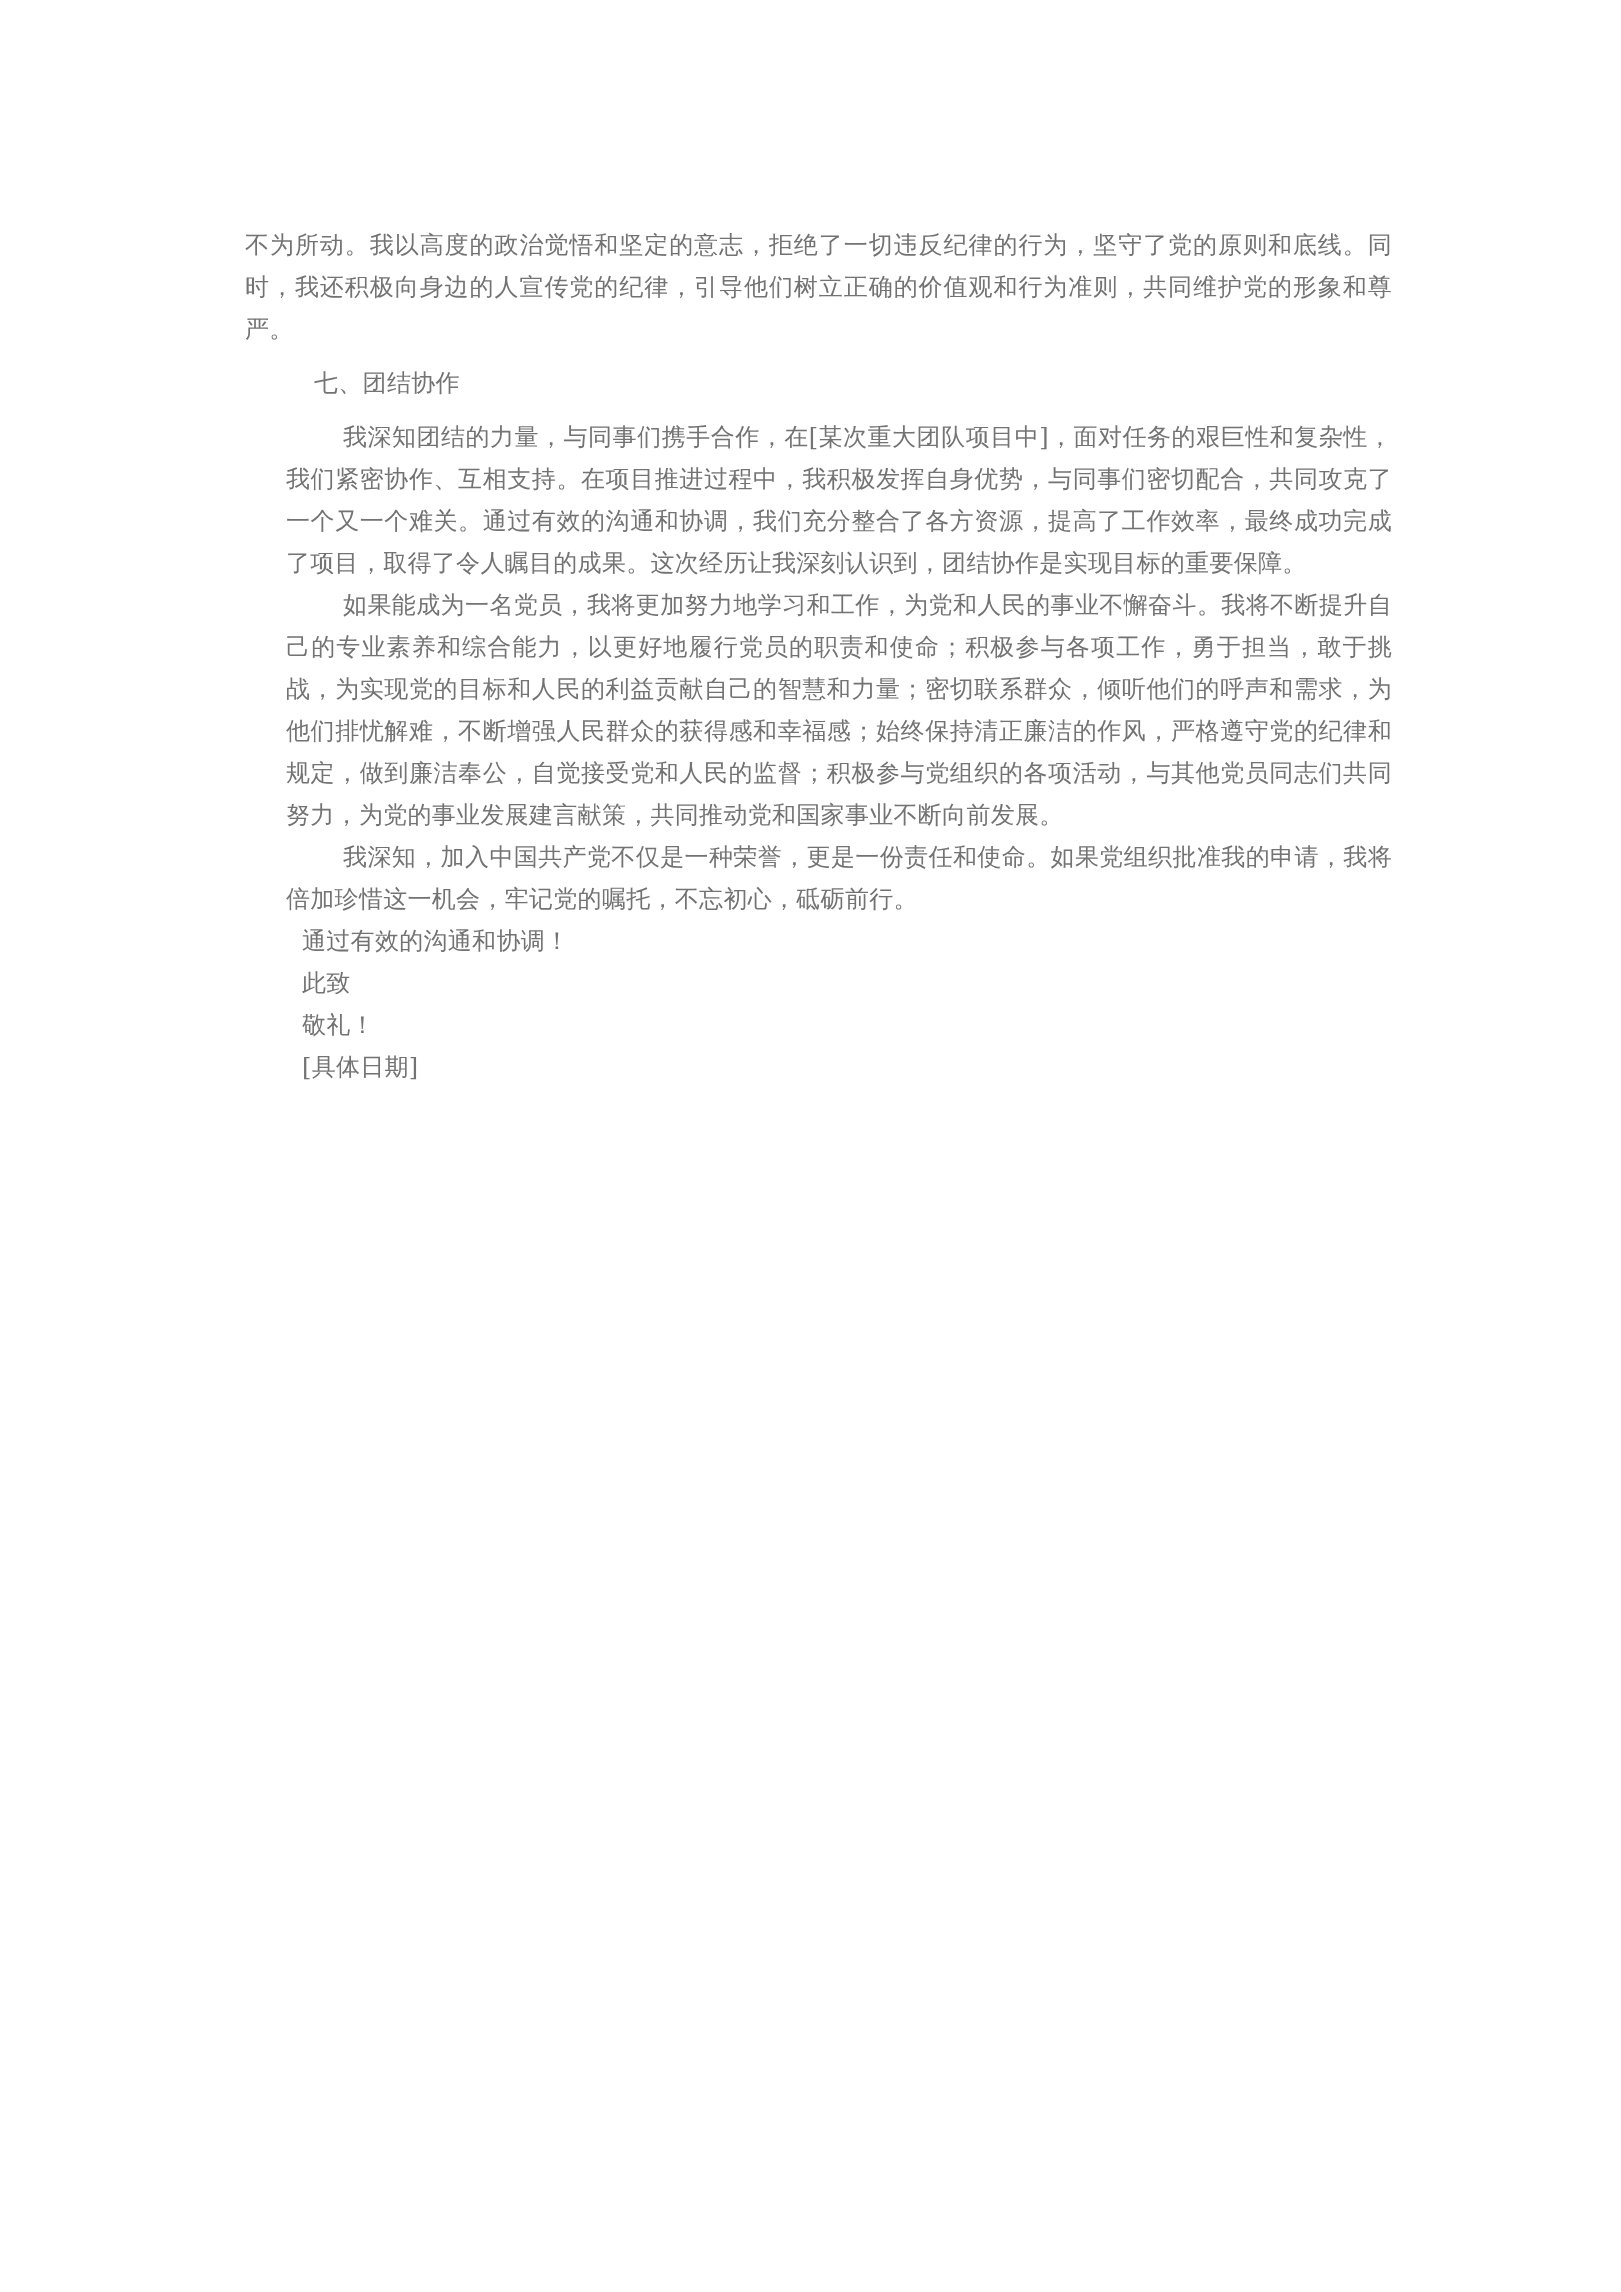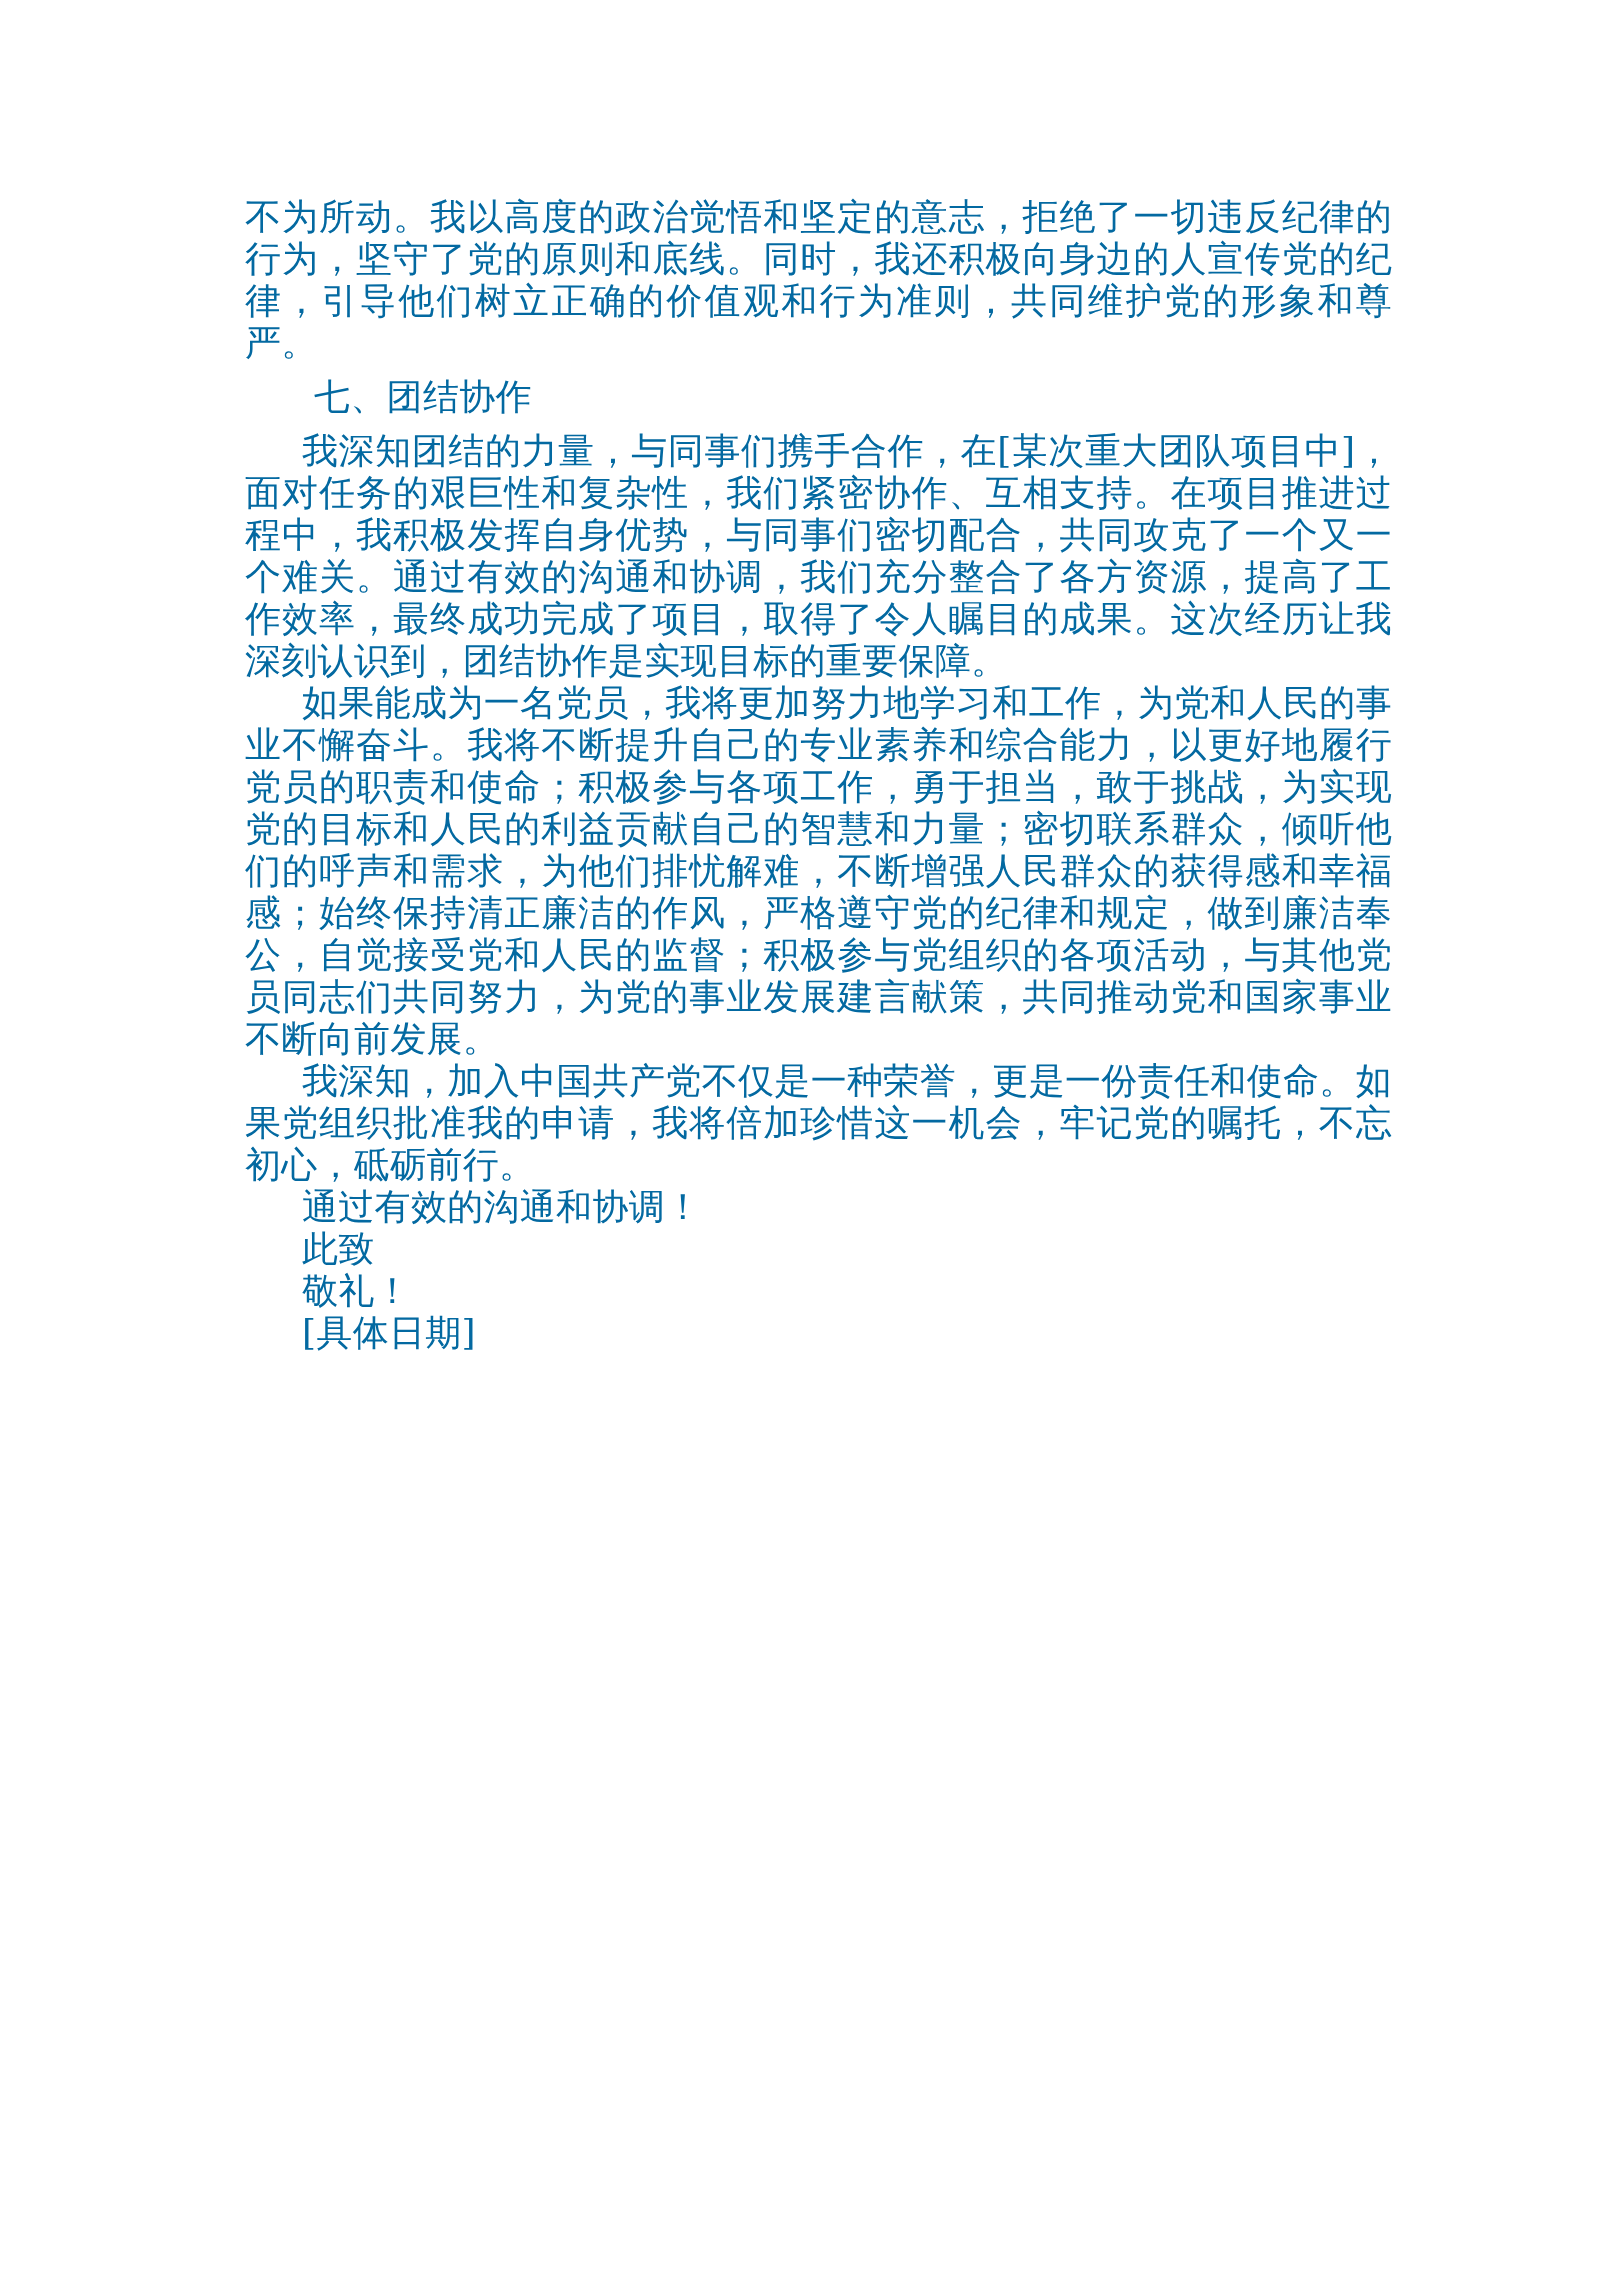--- a/index.html
+++ b/index.html
@@ -1,24 +1,24 @@
 <!DOCTYPE html>
 <html><head>
 <meta charset="utf-8">
 <style>
   html, body { margin: 0; padding: 0; background: #ffffff; }
   body { width: 1621px; height: 2293px; position: relative; overflow: hidden; }
   .page {
-    position: absolute; left: 245px; top: 196px; width: 1147px;
+    position: absolute; left: 245px; top: 224px; width: 1147px;
     font-family: "DejaVu Serif", "Liberation Serif", serif;
-    font-size: 36px; line-height: 42px; color: #0369a1;
+    font-size: 24px; line-height: 42px; color: #737373;
     text-align: justify; letter-spacing: 0.3px;
   }
   .p { margin: 0; }
-  .indent { text-indent: 57px; }
+  .indent { text-indent: 57px; margin-left: 41px; }
   .heading { margin: 12px; padding-left: 57px; font-weight: normal; font-family: "DejaVu Sans", "Liberation Sans", sans-serif; }
   .line { margin: 0; padding-left: 57px; }
 </style>
 </head>
 <body>
 
 <div class="page">
   <p class="p">不为所动。我以高度的政治觉悟和坚定的意志，拒绝了一切违反纪律的行为，坚守了党的原则和底线。同时，我还积极向身边的人宣传党的纪律，引导他们树立正确的价值观和行为准则，共同维护党的形象和尊严。</p>
 
   <p class="heading">七、团结协作</p>

